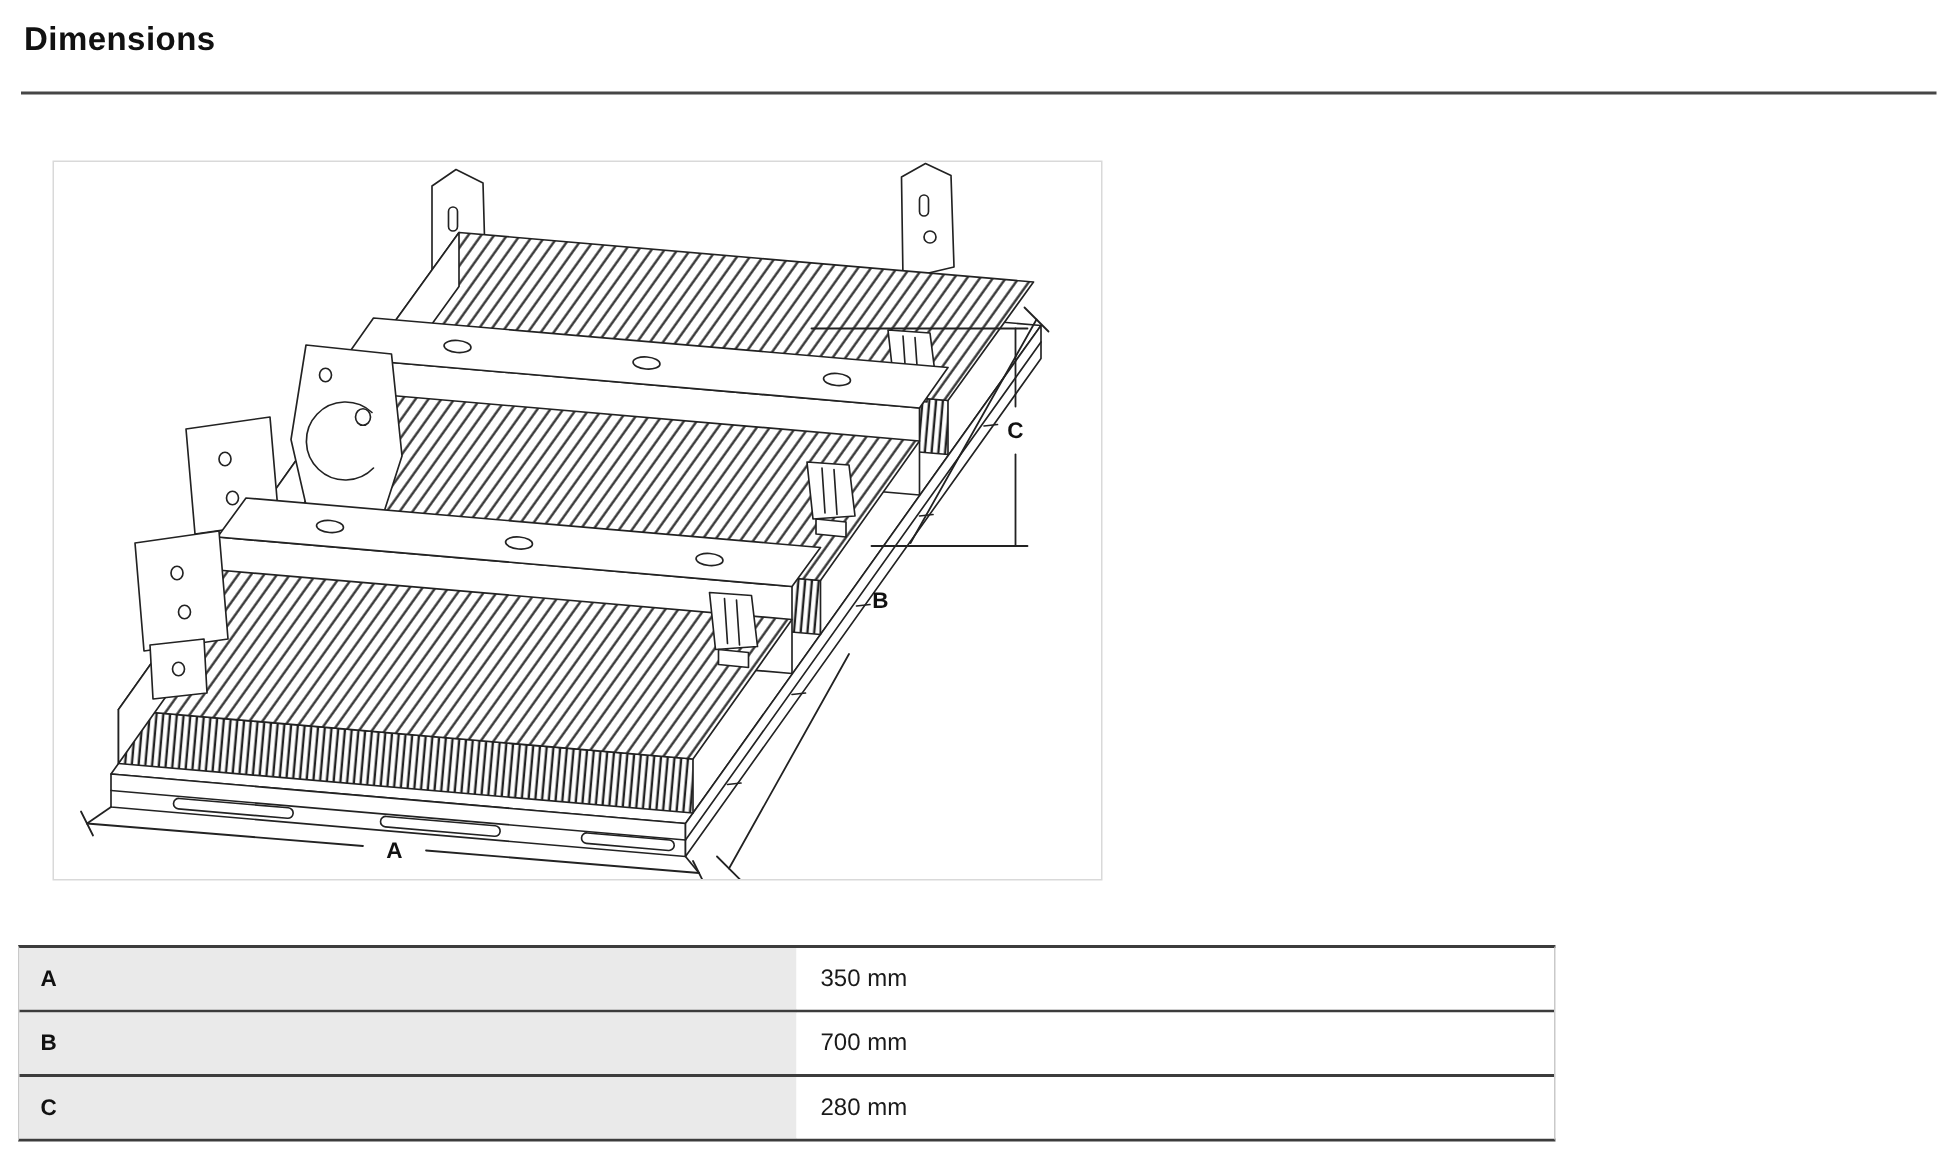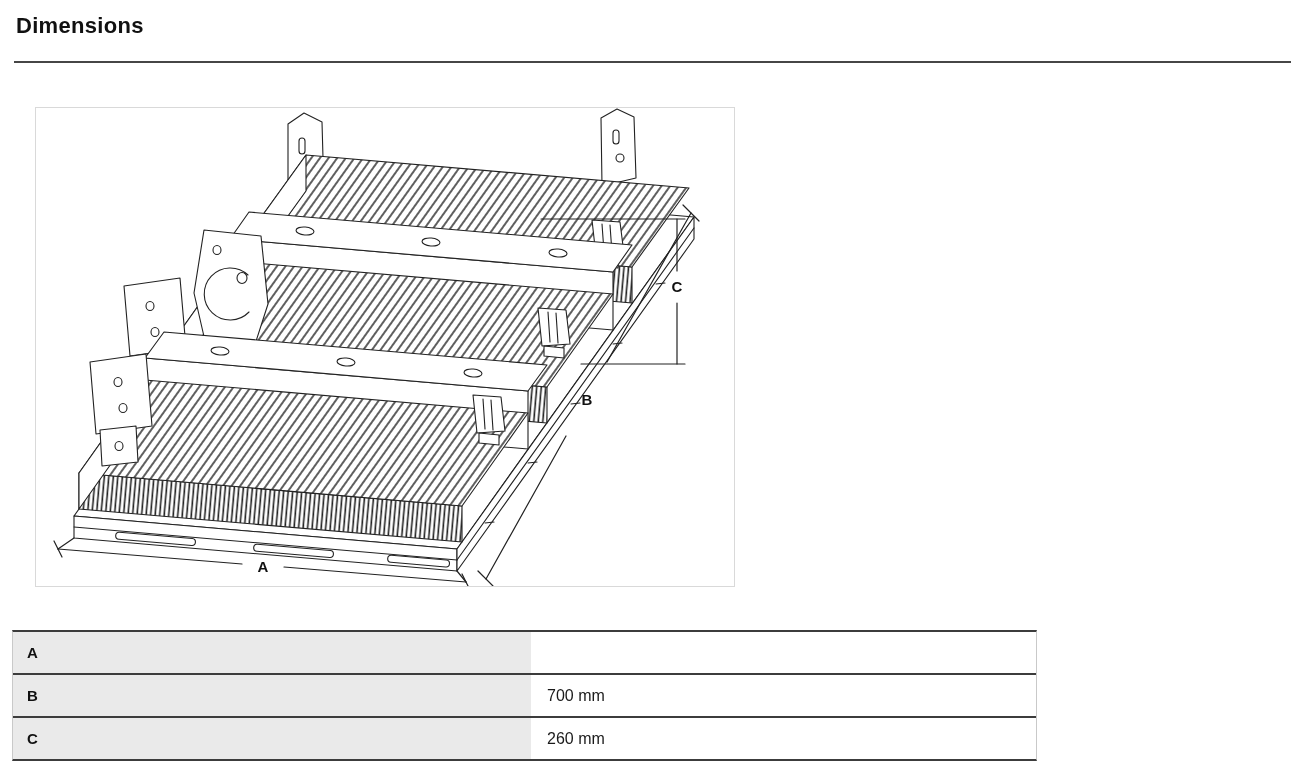--- a/index.html
+++ b/index.html
@@ -206,24 +206,25 @@
           <text x="551" y="297" text-anchor="middle">B</text>
           <text x="641" y="184" text-anchor="middle">C</text>
         </g>
       </g>
     </svg>
   </div>
 
   <div class="dim-table">
     <div class="dim-row">
       <div class="dim-label">A</div>
+      <div class="dim-value">350 mm</div>
     </div>
     <div class="dim-row">
       <div class="dim-label">B</div>
       <div class="dim-value">700 mm</div>
     </div>
     <div class="dim-row">
       <div class="dim-label">C</div>
-      <div class="dim-value">260 mm</div>
+      <div class="dim-value">280 mm</div>
     </div>
   </div>
 
 </div>
 
 </body></html>

